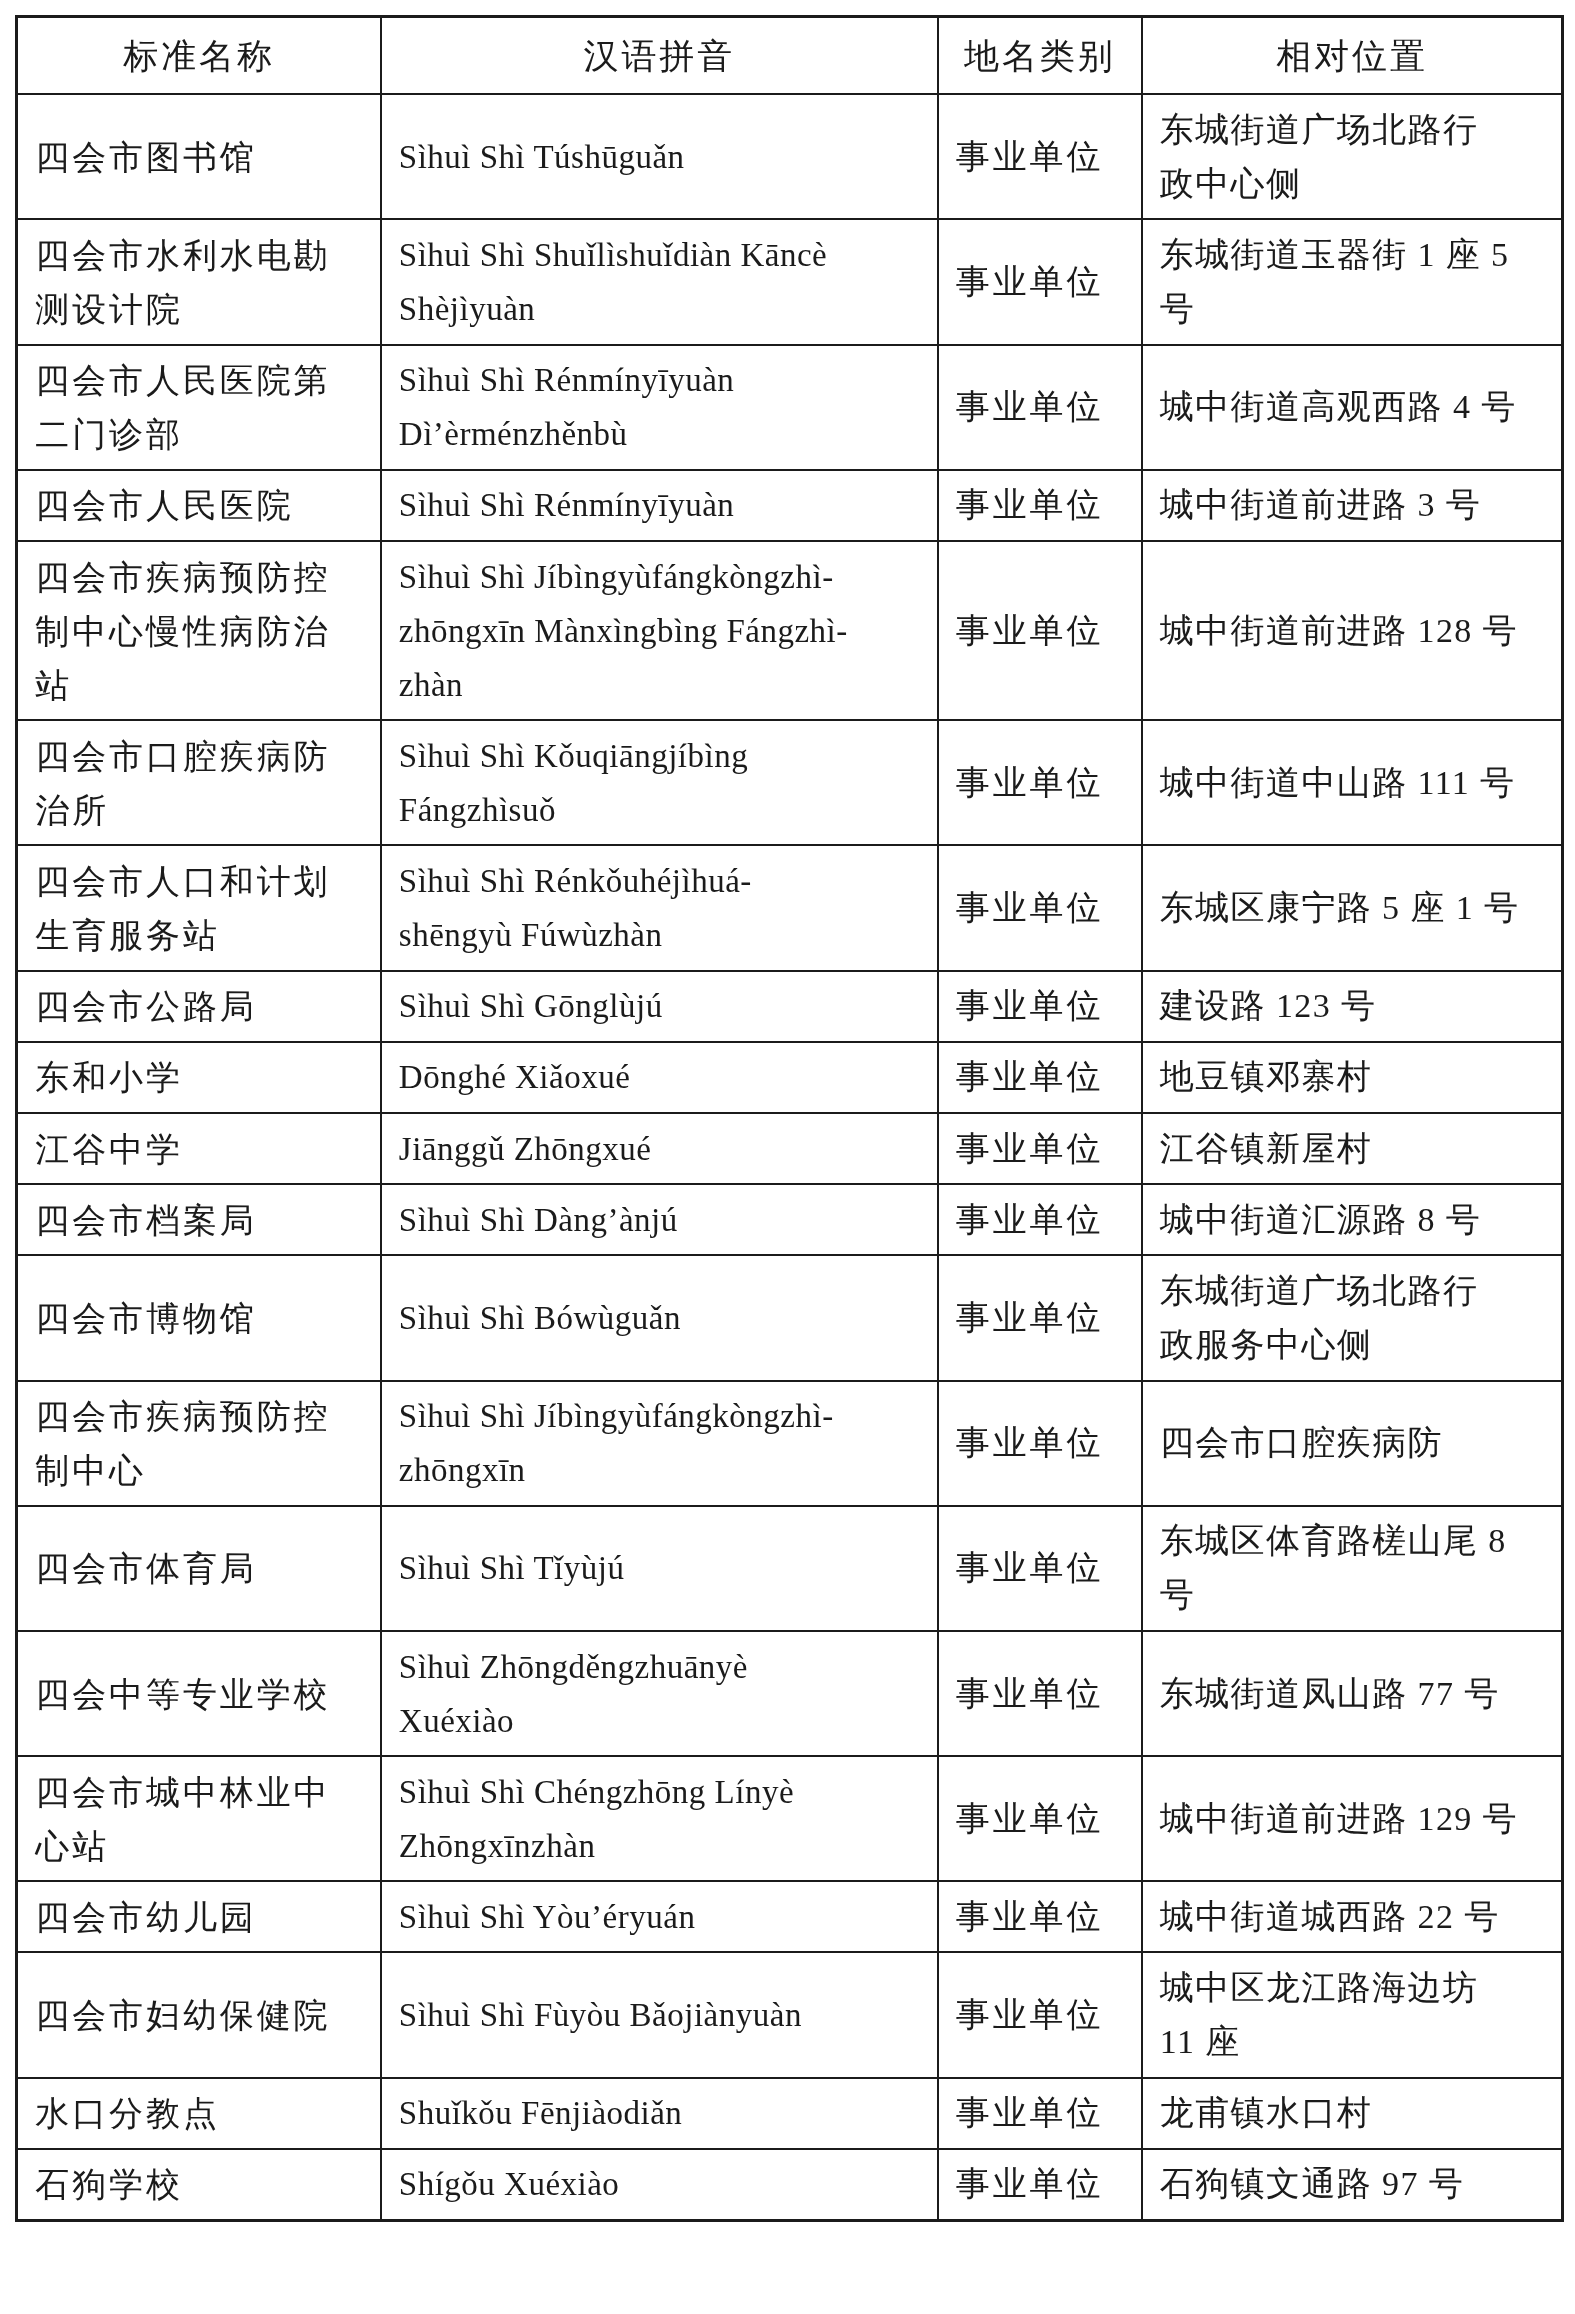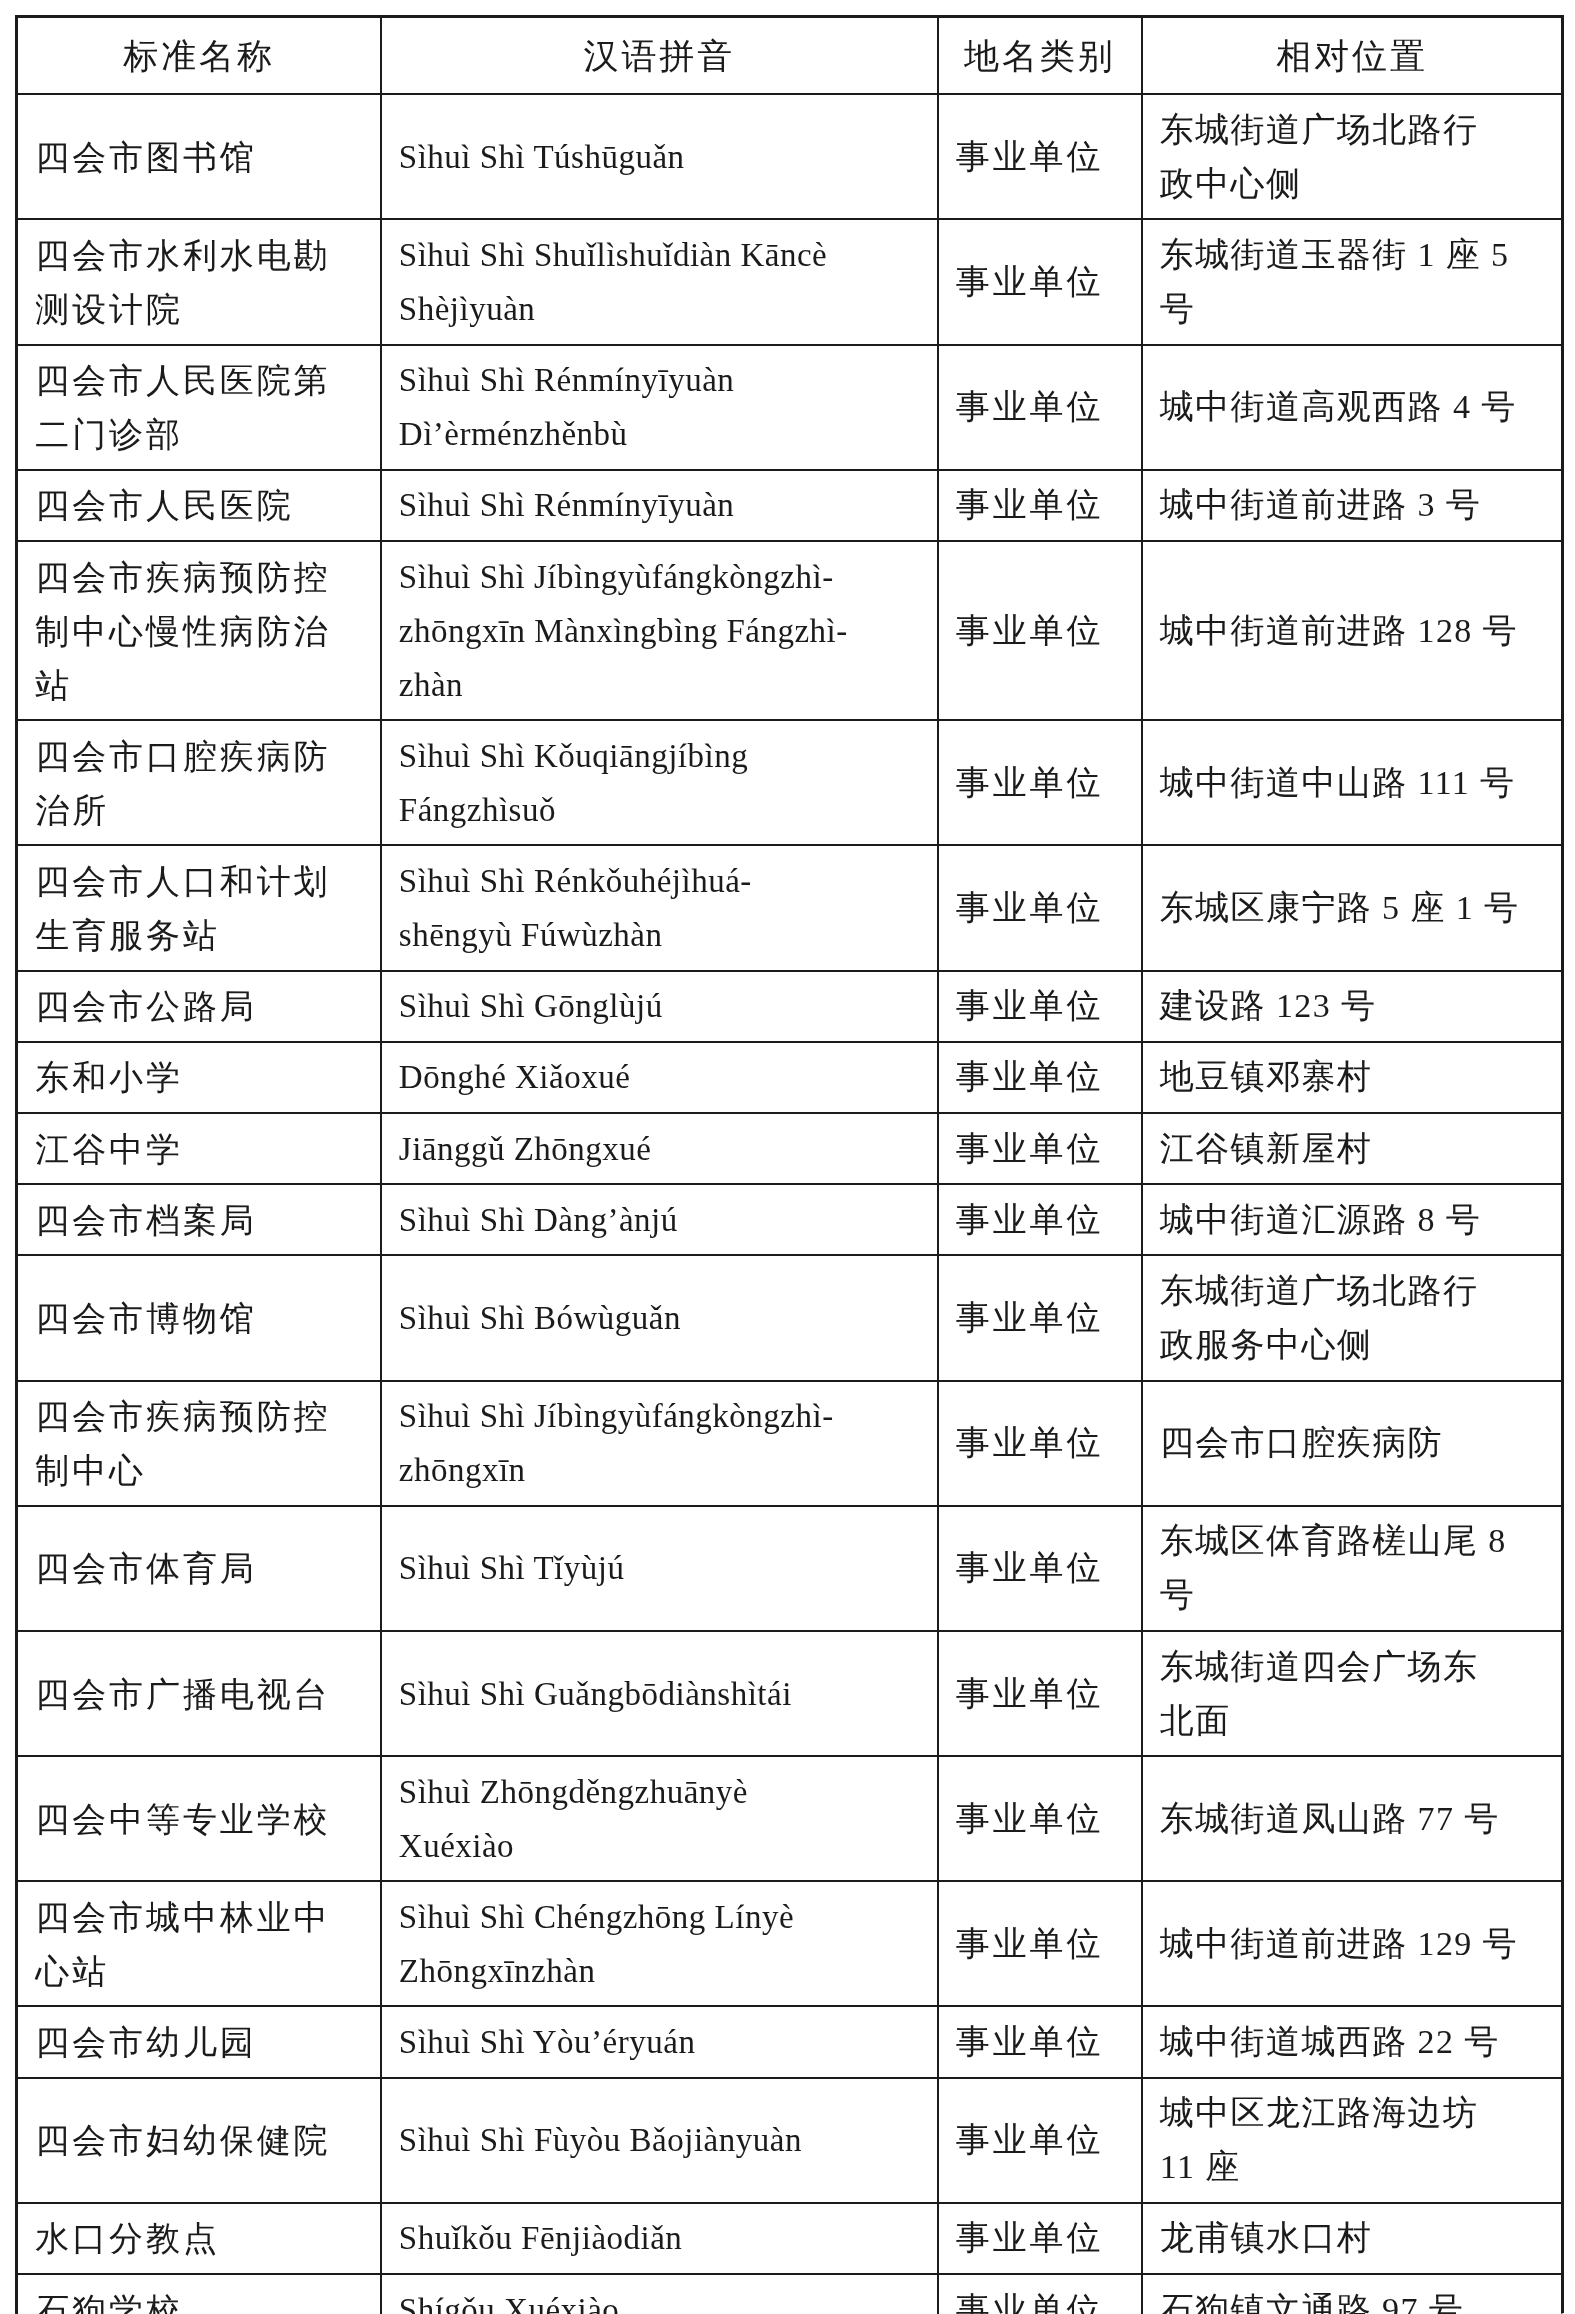--- a/index.html
+++ b/index.html
@@ -208,27 +208,20 @@
   </tr>
 
   <tr>
     <td class="name-cell">四会市体育局</td>
     <td class="pinyin-cell">Sìhuì Shì Tǐyùjú</td>
     <td class="category-cell">事业单位</td>
     <td class="location-cell">东城区体育路槎山尾 8
 号</td>
   </tr>
 
-  <tr>
-    <td class="name-cell">四会市广播电视台</td>
-    <td class="pinyin-cell">Sìhuì Shì Guǎngbōdiànshìtái</td>
-    <td class="category-cell">事业单位</td>
-    <td class="location-cell">东城街道四会广场东
-北面</td>
-  </tr>
 
   <tr>
     <td class="name-cell">四会中等专业学校</td>
     <td class="pinyin-cell">Sìhuì Zhōngděngzhuānyè
 Xuéxiào</td>
     <td class="category-cell">事业单位</td>
     <td class="location-cell">东城街道凤山路 77 号</td>
   </tr>
 
   <tr>

